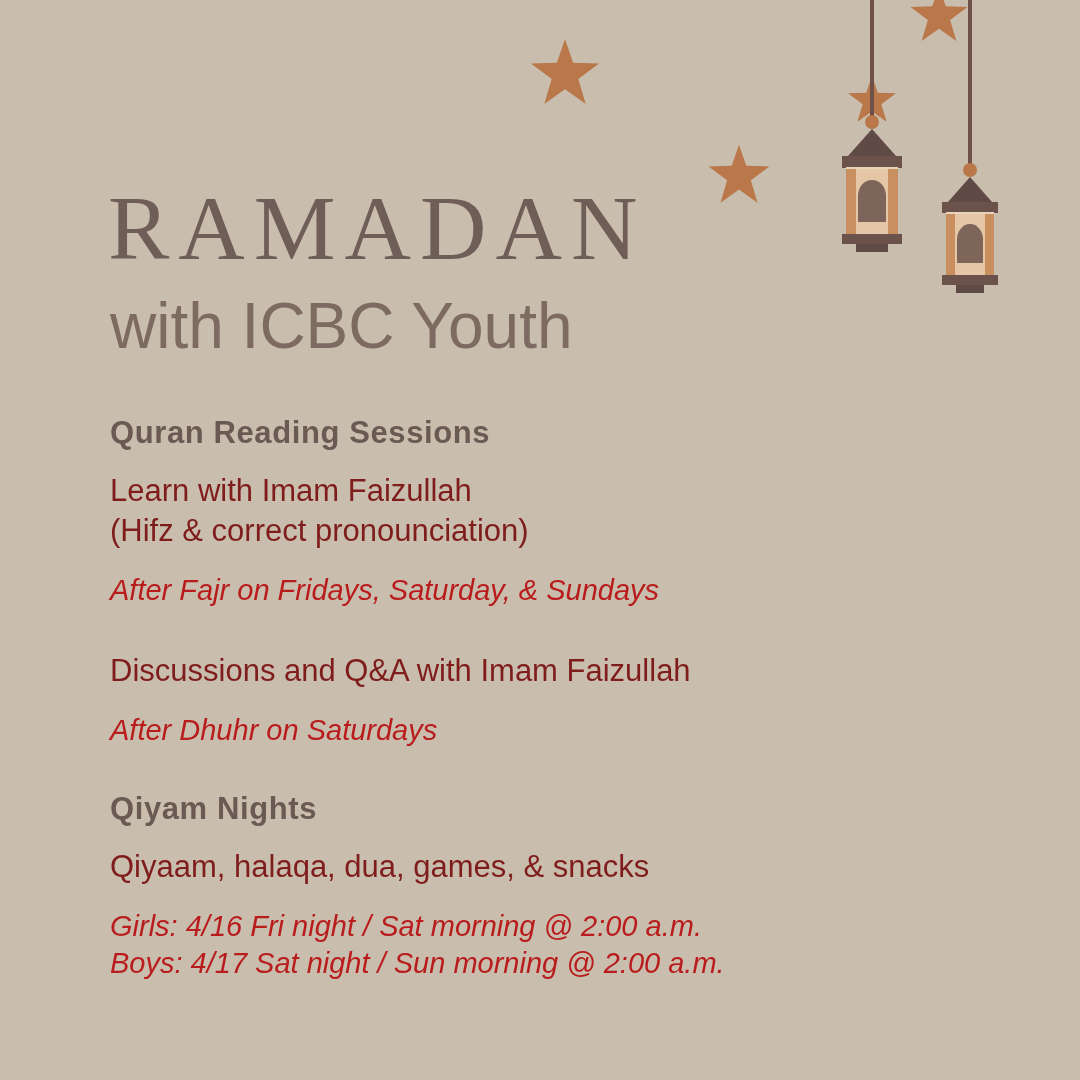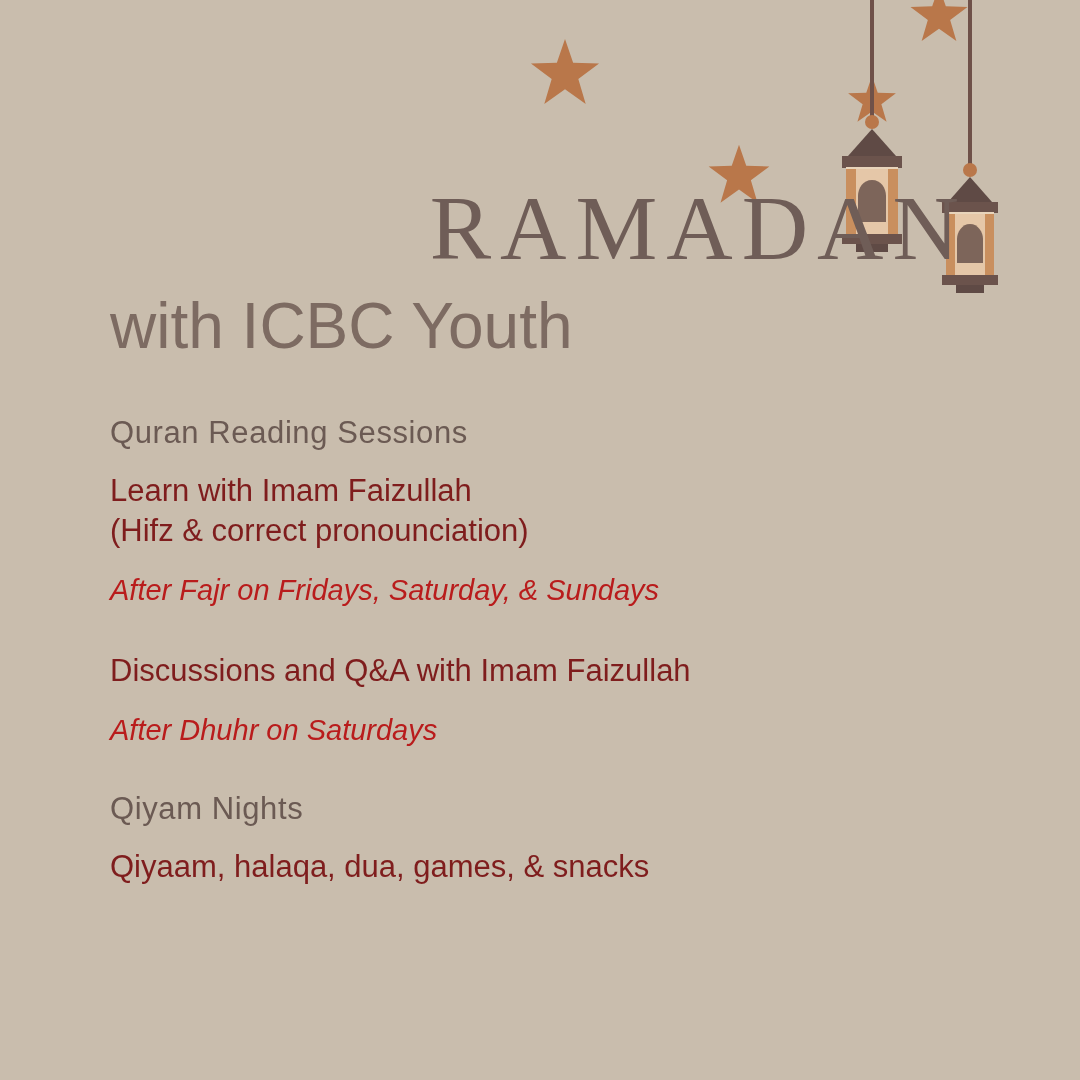--- a/index.html
+++ b/index.html
@@ -45,41 +45,40 @@
     width: 860px;
   }
   .title {
     font-family: "Liberation Serif", serif;
     font-size: 92px;
     letter-spacing: 9px;
     color: #6f5d57;
     margin: 0;
     line-height: 1.05;
     font-weight: 400;
-    text-align: right;
   }
   .subtitle {
     font-size: 64px;
     color: #7d6b62;
     margin: 14px 0 0 2px;
     font-weight: 400;
     line-height: 1.1;
   }
 
   .sections {
     margin-top: 54px;
   }
   .section {
     margin-bottom: 42px;
   }
   .section:last-child { margin-bottom: 0; }
 
   .sec-heading {
     font-size: 31px;
-    font-weight: normal;
+    font-weight: bold;
     color: #6b5a53;
     letter-spacing: 0.6px;
     margin: 16px 0 20px 2px;
   }
   .sec-body {
     font-size: 31px;
     color: #7f1d1d;
     margin: 0 0 20px 2px;
     line-height: 1.30;
     white-space: pre-line;
@@ -171,18 +170,20 @@
       </div>
 
       <div class="section">
         <div class="sec-body">Discussions and Q&amp;A with Imam Faizullah</div>
         <div class="sec-note">After Dhuhr on Saturdays</div>
       </div>
 
       <div class="section">
         <div class="sec-heading">Qiyam Nights</div>
         <div class="sec-body">Qiyaam, halaqa, dua, games, &amp; snacks</div>
+        <div class="sec-note">Girls: 4/16 Fri night / Sat morning @ 2:00 a.m.
+Boys: 4/17 Sat night / Sun morning @ 2:00 a.m.</div>
       </div>
 
     </div>
   </div>
 
 </div>
 
 </body></html>

